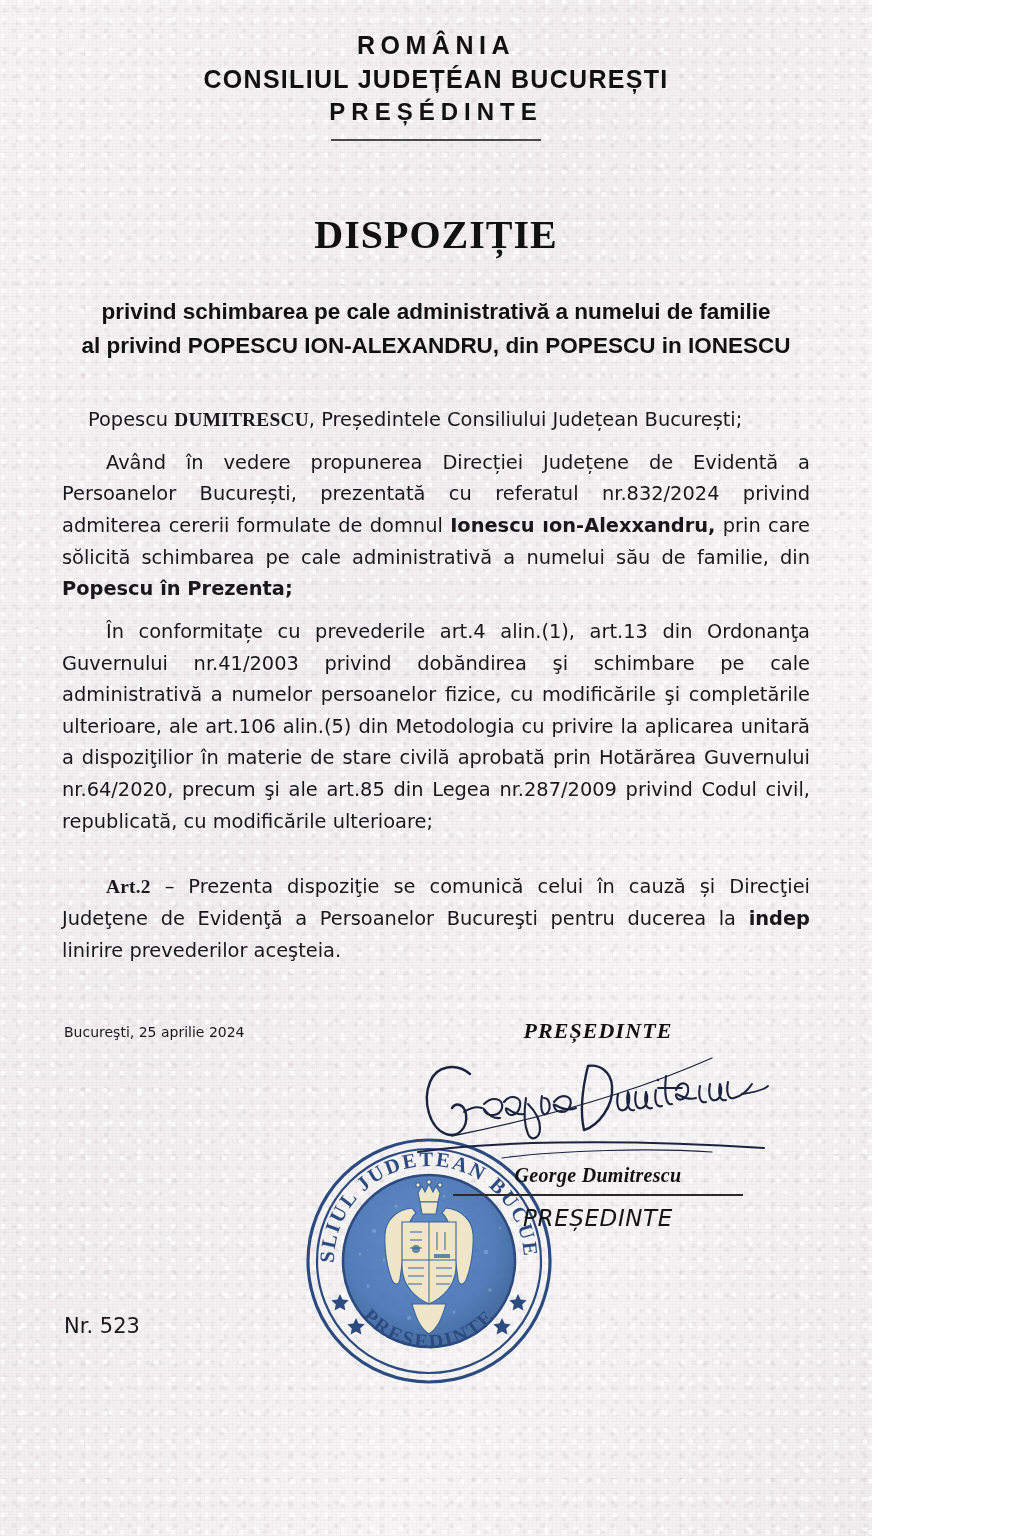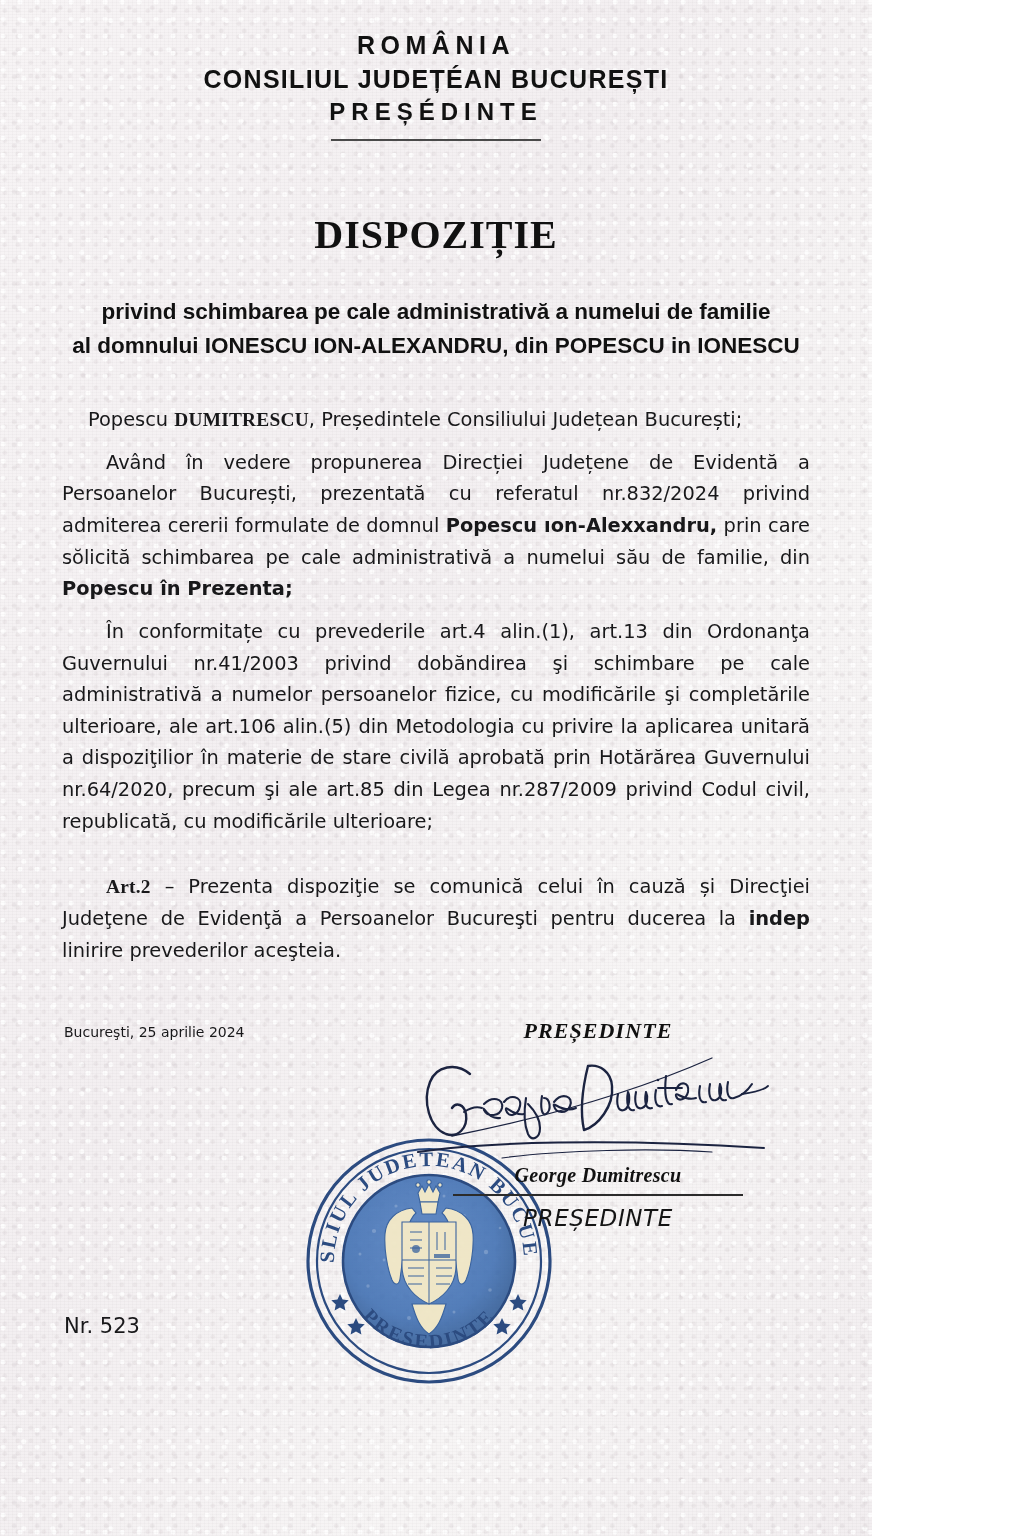--- a/index.html
+++ b/index.html
@@ -176,28 +176,28 @@
     <div class="lh-line lh-country">ROMÂNIA</div>
     <div class="lh-line lh-council">CONSILIUL JUDEȚÉAN BUCUREȘTI</div>
     <div class="lh-line lh-role">PREȘÉDINTE</div>
     <div class="lh-rule"></div>
   </div>
 
   <div class="doc-title">DISPOZIȚIE</div>
 
   <div class="subtitle">
     <span class="l1">privind schimbarea pe cale administrativă a numelui de familie</span>
-    <span class="l2">al domnului IONESCU ION-ALEXANDRU, din POPESCU in IONESCU</span>
+    <span class="l2">al privind POPESCU ION-ALEXANDRU, din POPESCU in IONESCU</span>
   </div>
 
   <div class="body-block">
 
     <p class="para indent-sm"><span>Popescu </span><span class="serif-b">DUMITRESCU</span><span>, Președintele Consiliului Județean București;</span></p>
 
-    <p class="para indent"><span>Având în vedere propunerea Direcției Județene de Evidentă a Persoanelor București, prezentată cu referatul nr.832/2024 privind admiterea cererii formulate de domnul </span><span class="b">Popescu ıon-Alexxandru,</span><span> prin care sŏlicită schimbarea pe cale administrativă a numelui său de familie, din </span><span class="b">Popescu în Prezenta;</span></p>
+    <p class="para indent"><span>Având în vedere propunerea Direcției Județene de Evidentă a Persoanelor București, prezentată cu referatul nr.832/2024 privind admiterea cererii formulate de domnul </span><span class="b">Ionescu ıon-Alexxandru,</span><span> prin care sŏlicită schimbarea pe cale administrativă a numelui său de familie, din </span><span class="b">Popescu în Prezenta;</span></p>
 
     <p class="para indent">În conformitațe cu prevederile art.4 alin.(1), art.13 din Ordonanţa Guvernului nr.41/2003 privind dobăndirea şi schimbare pe cale administrativă a numelor persoanelor fizice, cu modificările şi completările ulterioare, ale art.106 alin.(5) din Metodologia cu privire la aplicarea unitară a dispoziţilior în materie de stare civilă aprobată prin Hotărărea Guvernului  nr.64/2020,  precum şi ale art.85 din Legea nr.287/2009 privind Codul civil, republicată, cu modificările ulterioare;</p>
 
 
     <p class="para art indent"><span class="serif-b">Art.2</span><span> – Prezenta dispoziţie se comunică celui în cauză și Direcţiei Judeţene de Evidenţă a Persoanelor Bucureşti pentru ducerea la </span><span class="b">indep</span><span> linirire prevederilor aceşteia.</span></p>
 
   </div>
 
   <div class="footer">
 

